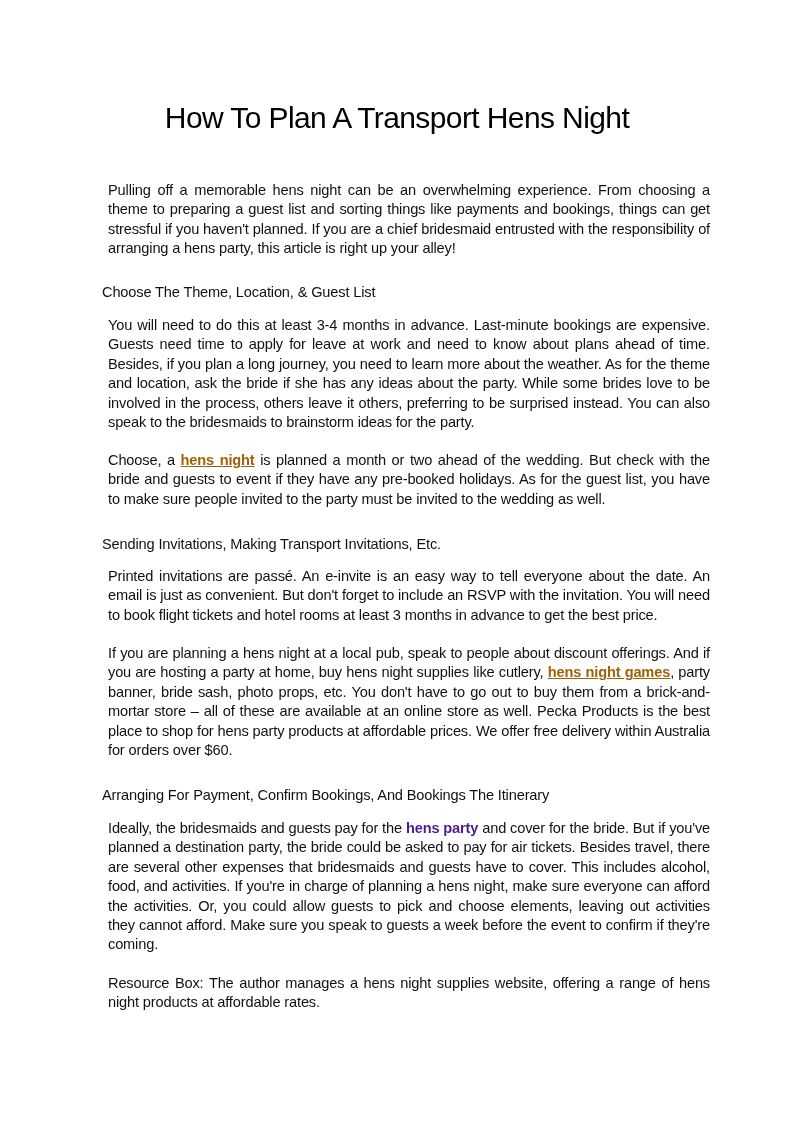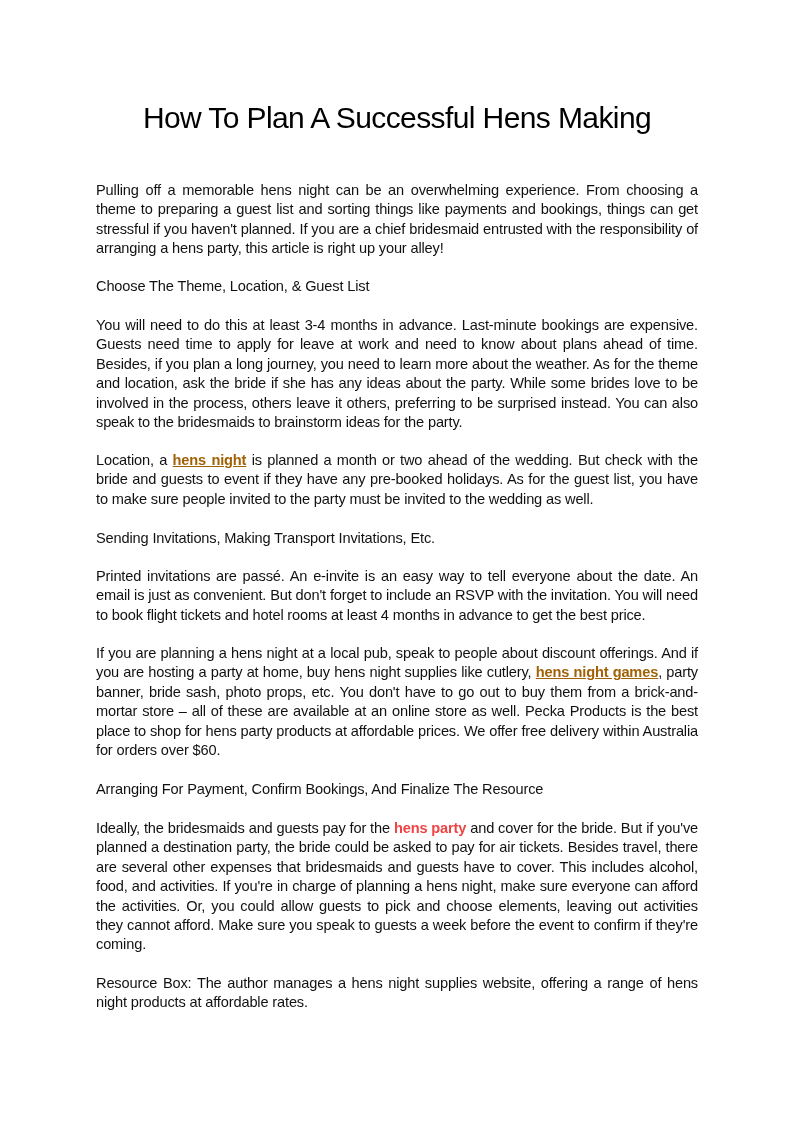--- a/index.html
+++ b/index.html
@@ -2,46 +2,46 @@
 <html><head>
 <meta charset="utf-8">
 <style>
   html, body { margin: 0; padding: 0; background: #ffffff; }
   body { width: 794px; height: 1123px; position: relative; overflow: hidden;
          font-family: "Liberation Sans", "DejaVu Sans", sans-serif; color: #111; }
   .page { position: absolute; left: 96px; top: 0; width: 602px; }
   .title { position: absolute; left: 0; width: 602px; top: 98px; text-align: center;
            font-size: 30px; font-weight: normal; letter-spacing: -0.6px; color: #000;
            margin: 0; line-height: 40px; }
-  .para { position: absolute; left: 0; width: 602px; margin: 0;
+  .para { position: absolute; left: 12px; width: 602px; margin: 0;
           font-size: 14.6px; line-height: 19.4px; text-align: justify; color: #111;
           letter-spacing: -0.15px; }
-  .heading { position: absolute; left: 0; width: 602px; margin: 0;
+  .heading { position: absolute; left: 0; width: 602px; margin: 6px;
              font-size: 14.6px; line-height: 19.4px; color: #111; letter-spacing: -0.15px; }
   a.link { color: #a16207; font-weight: bold; text-decoration: underline; }
-  b.strong { font-weight: bold; color: #ef4444; }
+  b.strong { font-weight: bold; color: #4c1d95; }
 </style>
 </head>
 <body>
 
 <div class="page">
-  <h1 class="title">How To Plan A Successful Hens Making</h1>
+  <h1 class="title">How To Plan A Transport Hens Night</h1>
 
   <p class="para" style="top:181px">Pulling off a memorable hens night can be an overwhelming experience. From choosing a theme to preparing a guest list and sorting things like payments and bookings, things can get stressful if you haven't planned. If you are a chief bridesmaid entrusted with the responsibility of arranging a hens party, this article is right up your alley!</p>
 
   <p class="heading" style="top:277px">Choose The Theme, Location, &amp; Guest List</p>
 
   <p class="para" style="top:316px">You will need to do this at least 3-4 months in advance. Last-minute bookings are expensive. Guests need time to apply for leave at work and need to know about plans ahead of time. Besides, if you plan a long journey, you need to learn more about the weather. As for the theme and location, ask the bride if she has any ideas about the party. While some brides love to be involved in the process, others leave it others, preferring to be surprised instead. You can also speak to the bridesmaids to brainstorm ideas for the party.</p>
 
-  <p class="para" style="top:451px"><span>Location, a </span><a class="link" href="#">hens night</a><span> is planned a month or two ahead of the wedding. But check with the bride and guests to event if they have any pre-booked holidays. As for the guest list, you have to make sure people invited to the party must be invited to the wedding as well.</span></p>
+  <p class="para" style="top:451px"><span>Choose, a </span><a class="link" href="#">hens night</a><span> is planned a month or two ahead of the wedding. But check with the bride and guests to event if they have any pre-booked holidays. As for the guest list, you have to make sure people invited to the party must be invited to the wedding as well.</span></p>
 
   <p class="heading" style="top:529px">Sending Invitations, Making Transport Invitations, Etc.</p>
 
-  <p class="para" style="top:567px">Printed invitations are passé. An e-invite is an easy way to tell everyone about the date. An email is just as convenient. But don't forget to include an RSVP with the invitation. You will need to book flight tickets and hotel rooms at least 4 months in advance to get the best price.</p>
+  <p class="para" style="top:567px">Printed invitations are passé. An e-invite is an easy way to tell everyone about the date. An email is just as convenient. But don't forget to include an RSVP with the invitation. You will need to book flight tickets and hotel rooms at least 3 months in advance to get the best price.</p>
 
   <p class="para" style="top:644px"><span>If you are planning a hens night at a local pub, speak to people about discount offerings. And if you are hosting a party at home, buy hens night supplies like cutlery, </span><a class="link" href="#">hens night games</a><span>, party banner, bride sash, photo props, etc. You don't have to go out to buy them from a brick-and-mortar store – all of these are available at an online store as well. Pecka Products is the best place to shop for hens party products at affordable prices. We offer free delivery within Australia for orders over $60.</span></p>
 
-  <p class="heading" style="top:780px">Arranging For Payment, Confirm Bookings, And Finalize The Resource</p>
+  <p class="heading" style="top:780px">Arranging For Payment, Confirm Bookings, And Bookings The Itinerary</p>
 
   <p class="para" style="top:819px"><span>Ideally, the bridesmaids and guests pay for the </span><b class="strong">hens party</b><span> and cover for the bride. But if you've planned a destination party, the bride could be asked to pay for air tickets. Besides travel, there are several other expenses that bridesmaids and guests have to cover. This includes alcohol, food, and activities. If you're in charge of planning a hens night, make sure everyone can afford the activities. Or, you could allow guests to pick and choose elements, leaving out activities they cannot afford. Make sure you speak to guests a week before the event to confirm if they're coming.</span></p>
 
   <p class="para" style="top:974px">Resource Box: The author manages a hens night supplies website, offering a range of hens night products at affordable rates.</p>
 </div>
 
 </body></html>

